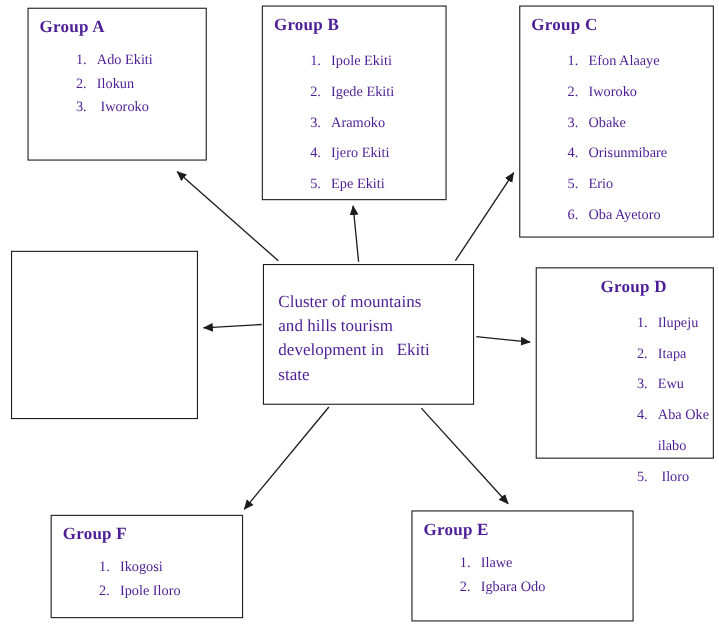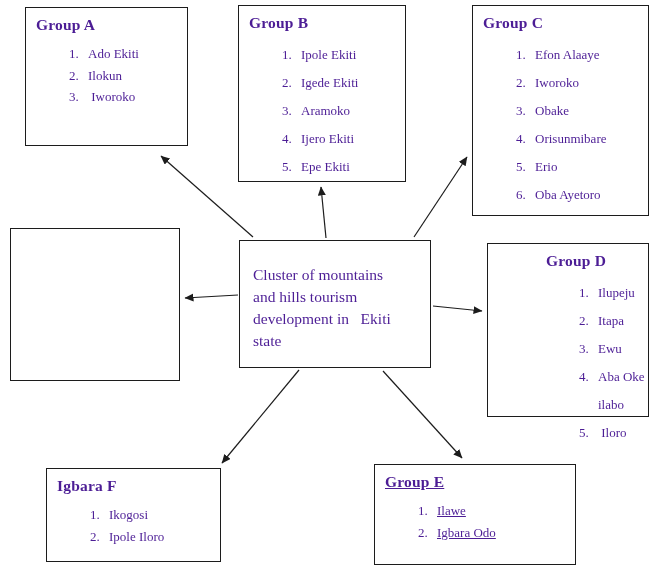--- a/index.html
+++ b/index.html
@@ -39,21 +39,21 @@
   }
   .loose ol li { line-height: 28px; }
   .tight ol li { line-height: 21.5px; }
 
   #box-a { left: 25px;  top: 7px;   width: 163px; height: 139px; }
   #box-b { left: 238px; top: 5px;   width: 168px; height: 177px; }
   #box-c { left: 472px; top: 5px;   width: 177px; height: 211px; }
   #box-g { left: 10px;  top: 228px; width: 170px; height: 153px; }
   #box-d { left: 487px; top: 243px; width: 162px; height: 174px; padding-left: 48px; }
   #box-f { left: 46px;  top: 468px; width: 175px; height: 94px;  }
-  #box-e { left: 374px; top: 464px; width: 202px; height: 101px; text-decoration: underline; }
+  #box-e { left: 374px; top: 464px; width: 202px; height: 101px; }
 
   #box-center {
     left: 239px; top: 240px; width: 192px; height: 128px;
   }
   #center-text {
     font-size: 15.5px;
     line-height: 22px;
     padding: 23px 10px 0 13px;
     white-space: pre-wrap;
   }
@@ -135,21 +135,21 @@
     <ol>
         <li>Ilupeju</li>
         <li>Itapa</li>
         <li>Ewu</li>
         <li>Aba Oke ilabo</li>
         <li> Iloro</li>
       </ol>
   </div>
 
   <div id="box-f" class="box tight">
-    <div class="group-title">Igbara F</div>
+    <div class="group-title">Group F</div>
     <ol>
         <li>Ikogosi</li>
         <li>Ipole Iloro</li>
       </ol>
   </div>
 
   <div id="box-e" class="box tight">
     <div class="group-title">Group E</div>
     <ol>
         <li>Ilawe</li>

